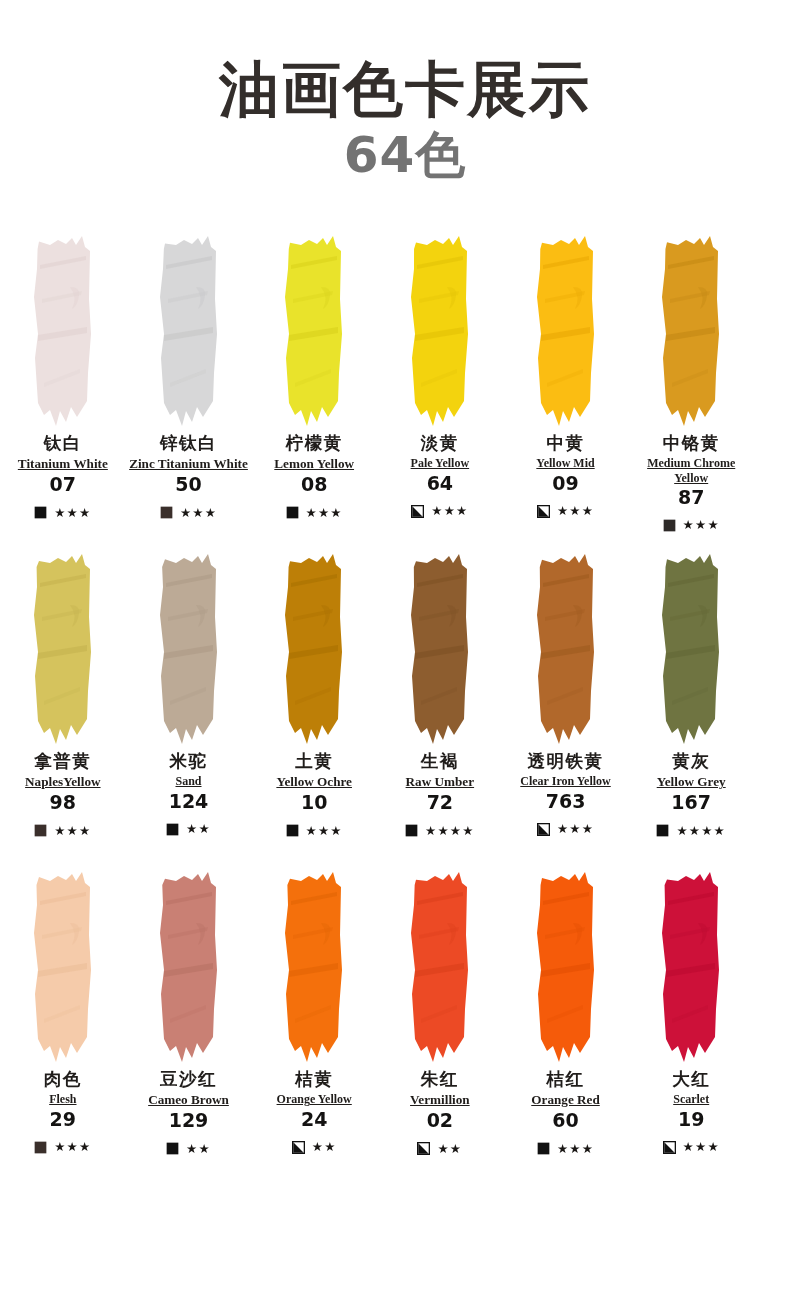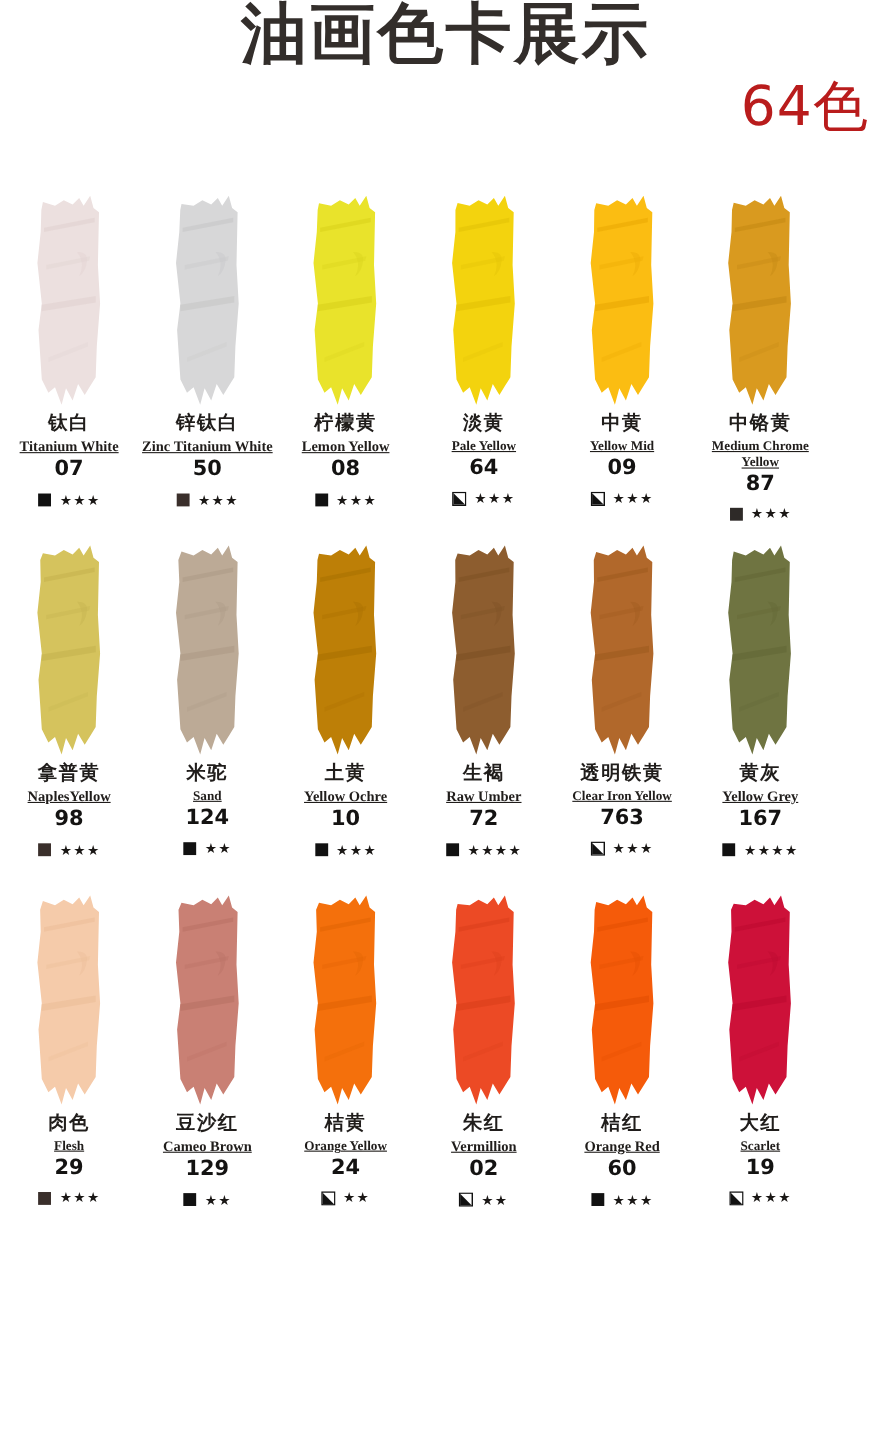--- a/index.html
+++ b/index.html
@@ -12,40 +12,40 @@
   }
   .page {
     position: relative;
     width: 790px;
     height: 1313px;
     background: #ffffff;
   }
 
   
   .header {
+    padding-top: 58px;
     text-align: center;
     margin-left: 20px;
   }
   .title {
     font-family: "DejaVu Sans", "Liberation Sans", sans-serif;
     font-size: 60px;
     font-weight: 700;
     color: #332e2b;
     letter-spacing: 2px;
     line-height: 1.05;
   }
   .subtitle {
     font-family: "DejaVu Sans", "Liberation Sans", sans-serif;
     font-size: 50px;
-    font-weight: 400;
-    color: #b91c1c;
+    font-weight: 700;
+    color: #737373;
     letter-spacing: 1px;
     line-height: 1.15;
     margin-top: 6px;
-    text-align: right;
   }
 
   
   .grid {
     margin-top: 38px;
     display: flex;
     flex-direction: column;
   }
   .row {
     display: flex;

